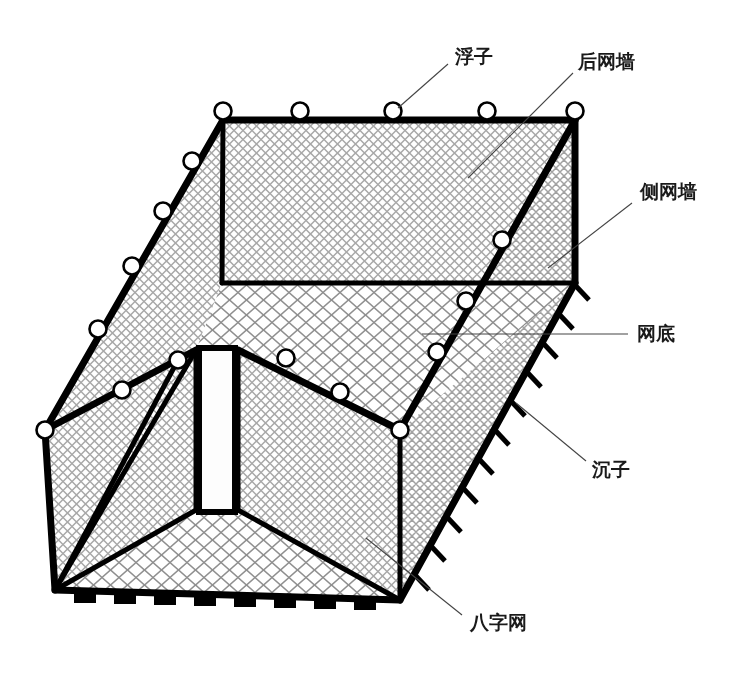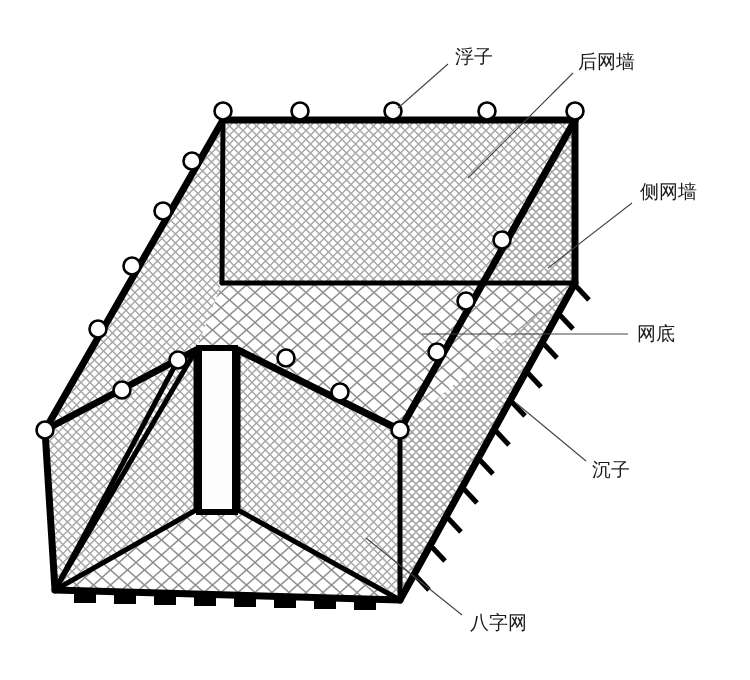--- a/index.html
+++ b/index.html
@@ -11,20 +11,21 @@
     width: 750px;
     height: 680px;
     font-family: "DejaVu Sans", "Liberation Sans", sans-serif;
     overflow: hidden;
     position: relative;
   }
   #diagram-root {
     position: relative;
     width: 750px;
     height: 554px;
+    font-weight: bold;
   }
   svg#net-diagram {
     display: block;
     width: 750px;
     height: 680px;
   }
   .label-text {
     font-family: "DejaVu Sans", "Liberation Sans", sans-serif;
     font-size: 19px;
     fill: #1a1a1a;

